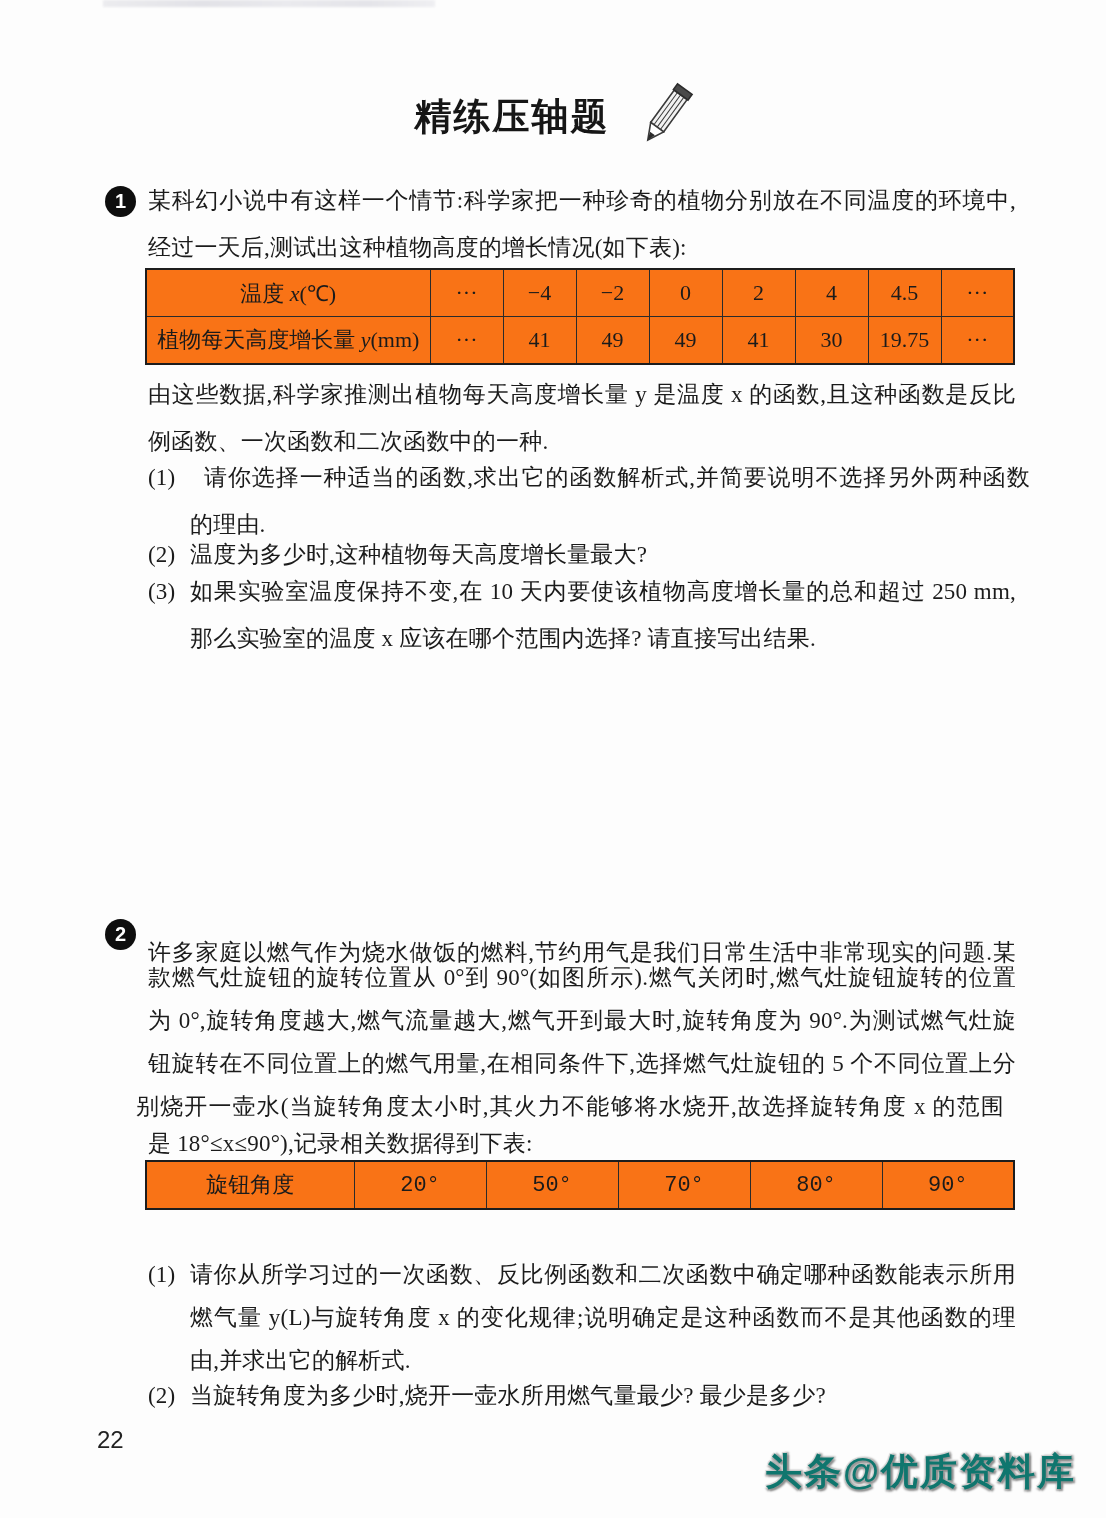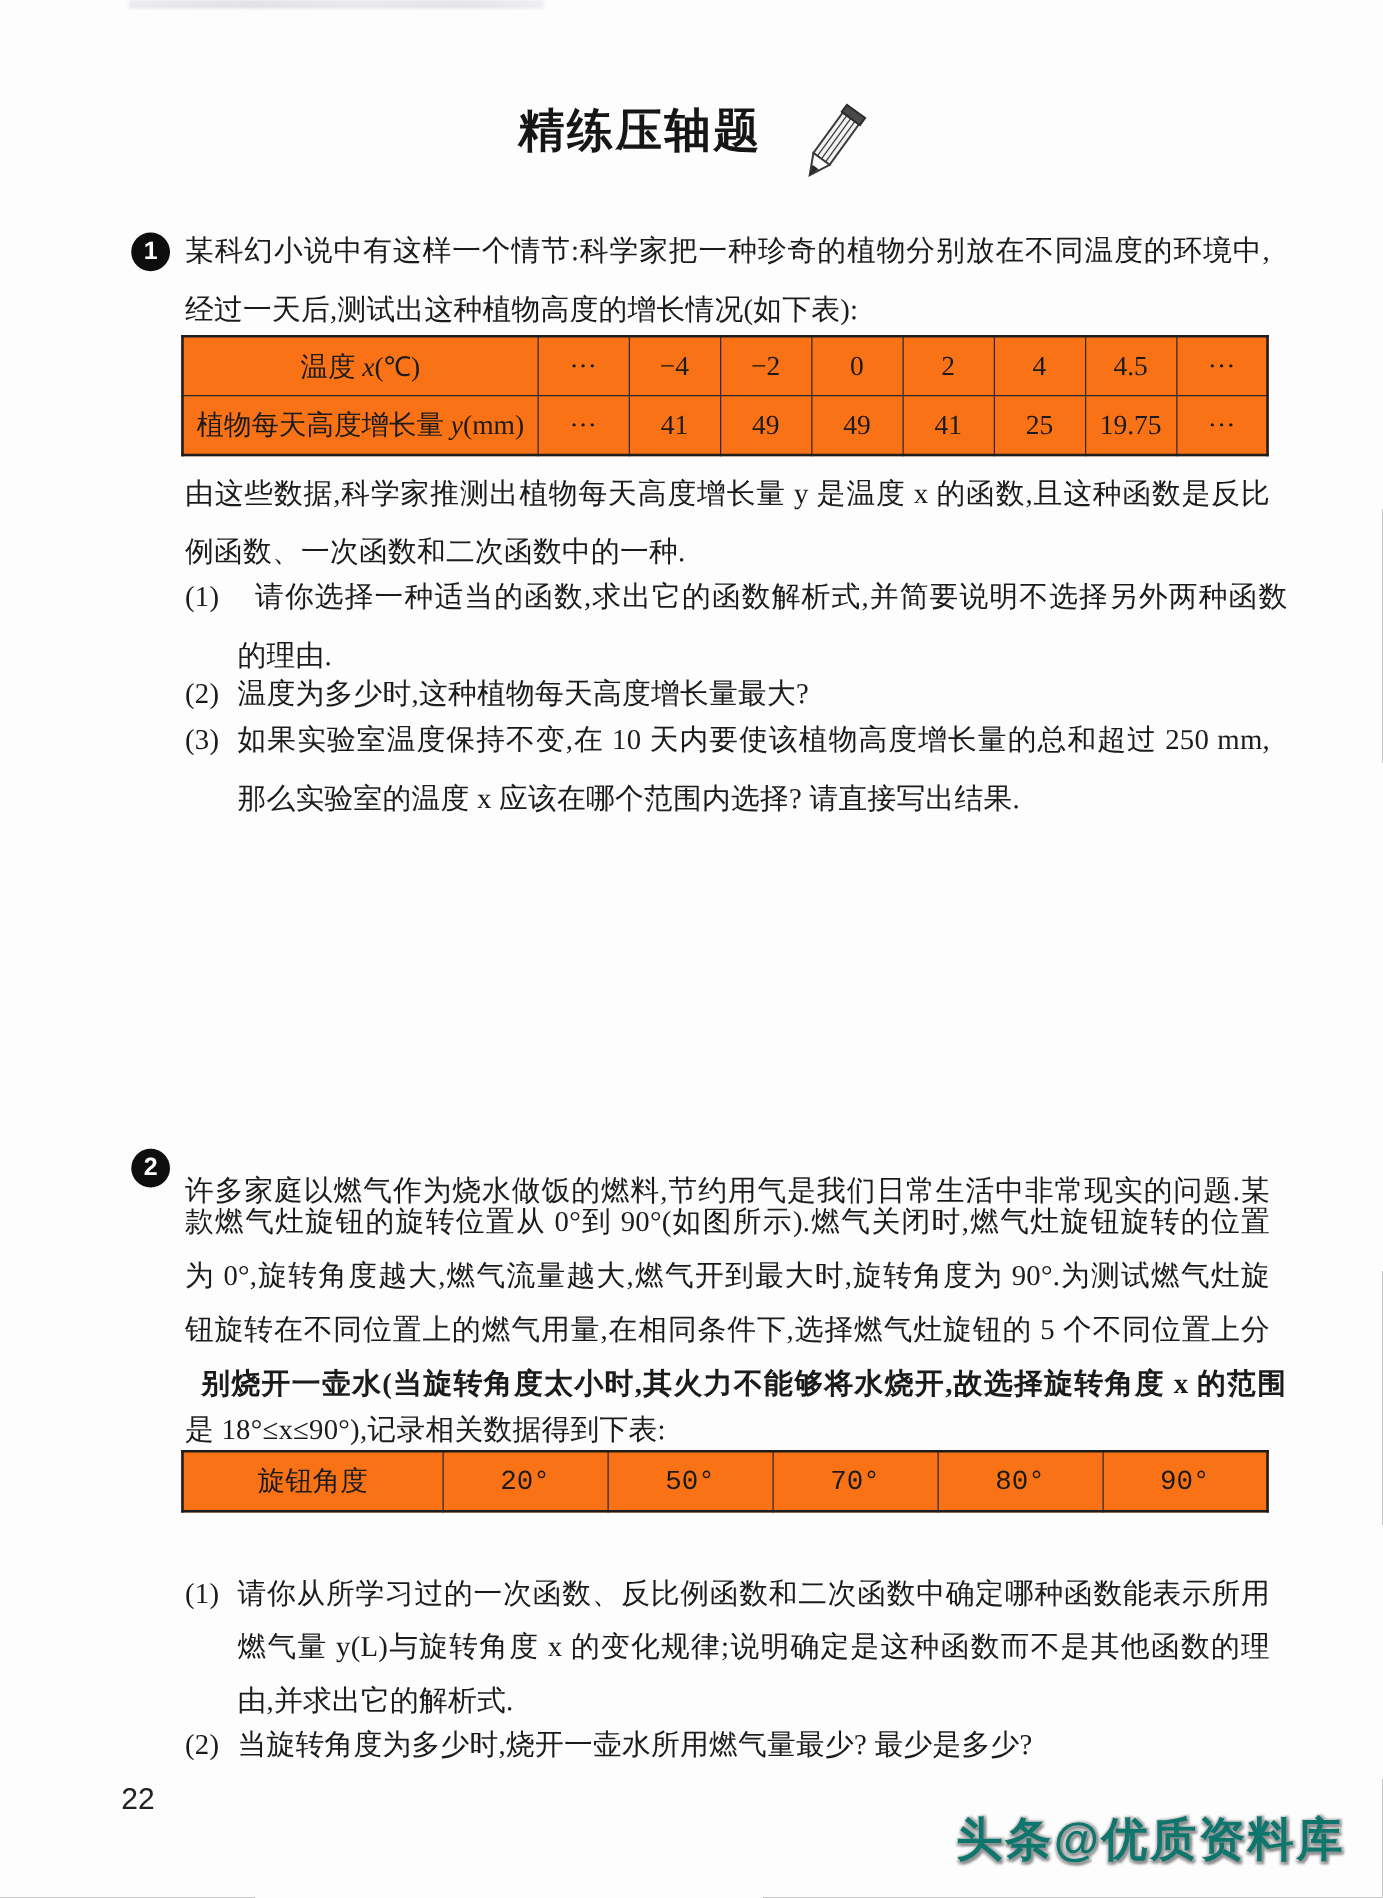--- a/index.html
+++ b/index.html
@@ -9,21 +9,21 @@
     font-family:"Liberation Serif", serif; color:#1b1b1b;
   }
   
   .top-artifact {
     position:absolute; left:103px; top:0; width:332px; height:7px;
     background:linear-gradient(90deg,#ececef 0%,#e2e2e7 30%,#eaeaee 55%,#e4e4e9 80%,#efeff2 100%);
     filter:blur(1px);
   }
   .title-wrap {
     position:absolute; left:0; right:0; top:82px;
-    display:flex; justify-content:center; align-items:flex-start; gap:30px;
+    display:flex; justify-content:center; align-items:center; gap:30px;
   }
   .page-title {
     font-family:"Liberation Sans", sans-serif; font-weight:700;
     font-size:37px; line-height:46px; letter-spacing:2px; color:#161616;
   }
   .pencil { width:52px; height:74px; margin-top:-4px; transform:rotate(10deg); }
   .badge {
     position:absolute; width:31px; height:31px; border-radius:50%;
     background:#0e0e0e; color:#ffffff;
     font-family:"Liberation Sans", sans-serif; font-weight:700; font-size:20px;
@@ -114,21 +114,21 @@
       <td>4.5</td>
       <td>···</td>
     </tr>
     <tr>
       <td class="lbl"><span>植物每天高度增长量 </span><span class="vi">y</span><span>(mm)</span></td>
       <td>···</td>
       <td>41</td>
       <td>49</td>
       <td>49</td>
       <td>41</td>
-      <td>25</td>
+      <td>30</td>
       <td>19.75</td>
       <td>···</td>
     </tr>
   </tbody>
     </table>
 
   <div class="line fill w868" style="left:148px; top:378px;">由这些数据,科学家推测出植物每天高度增长量 y 是温度 x 的函数,且这种函数是反比</div>
   <div class="line" style="left:148px; top:425px;">例函数、一次函数和二次函数中的一种.</div>
 
   <div class="line" style="left:148px; top:461px;">(1)</div>
@@ -143,21 +143,21 @@
   <div class="line" style="left:190px; top:622px;">那么实验室的温度 x 应该在哪个范围内选择? 请直接写出结果.</div>
 
   <div class="badge" style="left:105px; top:919px;">
     <span>2</span>
   </div>
 
   <div class="line fill w868" style="left:148px; top:936px;">许多家庭以燃气作为烧水做饭的燃料,节约用气是我们日常生活中非常现实的问题.某</div>
   <div class="line fill w868" style="left:148px; top:961px;">款燃气灶旋钮的旋转位置从 0°到 90°(如图所示).燃气关闭时,燃气灶旋钮旋转的位置</div>
   <div class="line fill w868" style="left:148px; top:1004px;">为 0°,旋转角度越大,燃气流量越大,燃气开到最大时,旋转角度为 90°.为测试燃气灶旋</div>
   <div class="line fill w868" style="left:148px; top:1047px;">钮旋转在不同位置上的燃气用量,在相同条件下,选择燃气灶旋钮的 5 个不同位置上分</div>
-  <div class="line fill w868" style="left:161px; top:1090px;font-weight:bold;">别烧开一壶水(当旋转角度太小时,其火力不能够将水烧开,故选择旋转角度 x 的范围</div>
+  <div class="line fill w868" style="left:136px; top:1090px;">别烧开一壶水(当旋转角度太小时,其火力不能够将水烧开,故选择旋转角度 x 的范围</div>
   <div class="line" style="left:148px; top:1127px;">是 18°≤x≤90°),记录相关数据得到下表:</div>
 
   <table class="dt" style="left:145px; top:1160px; width:868px;font-family:Liberation Mono, monospace;">
     <colgroup>
       <col style="width:208px;">
         <col style="width:132px;">
         <col style="width:132px;">
       <col style="width:132px;">
         <col style="width:132px;">
         <col style="width:132px;">

